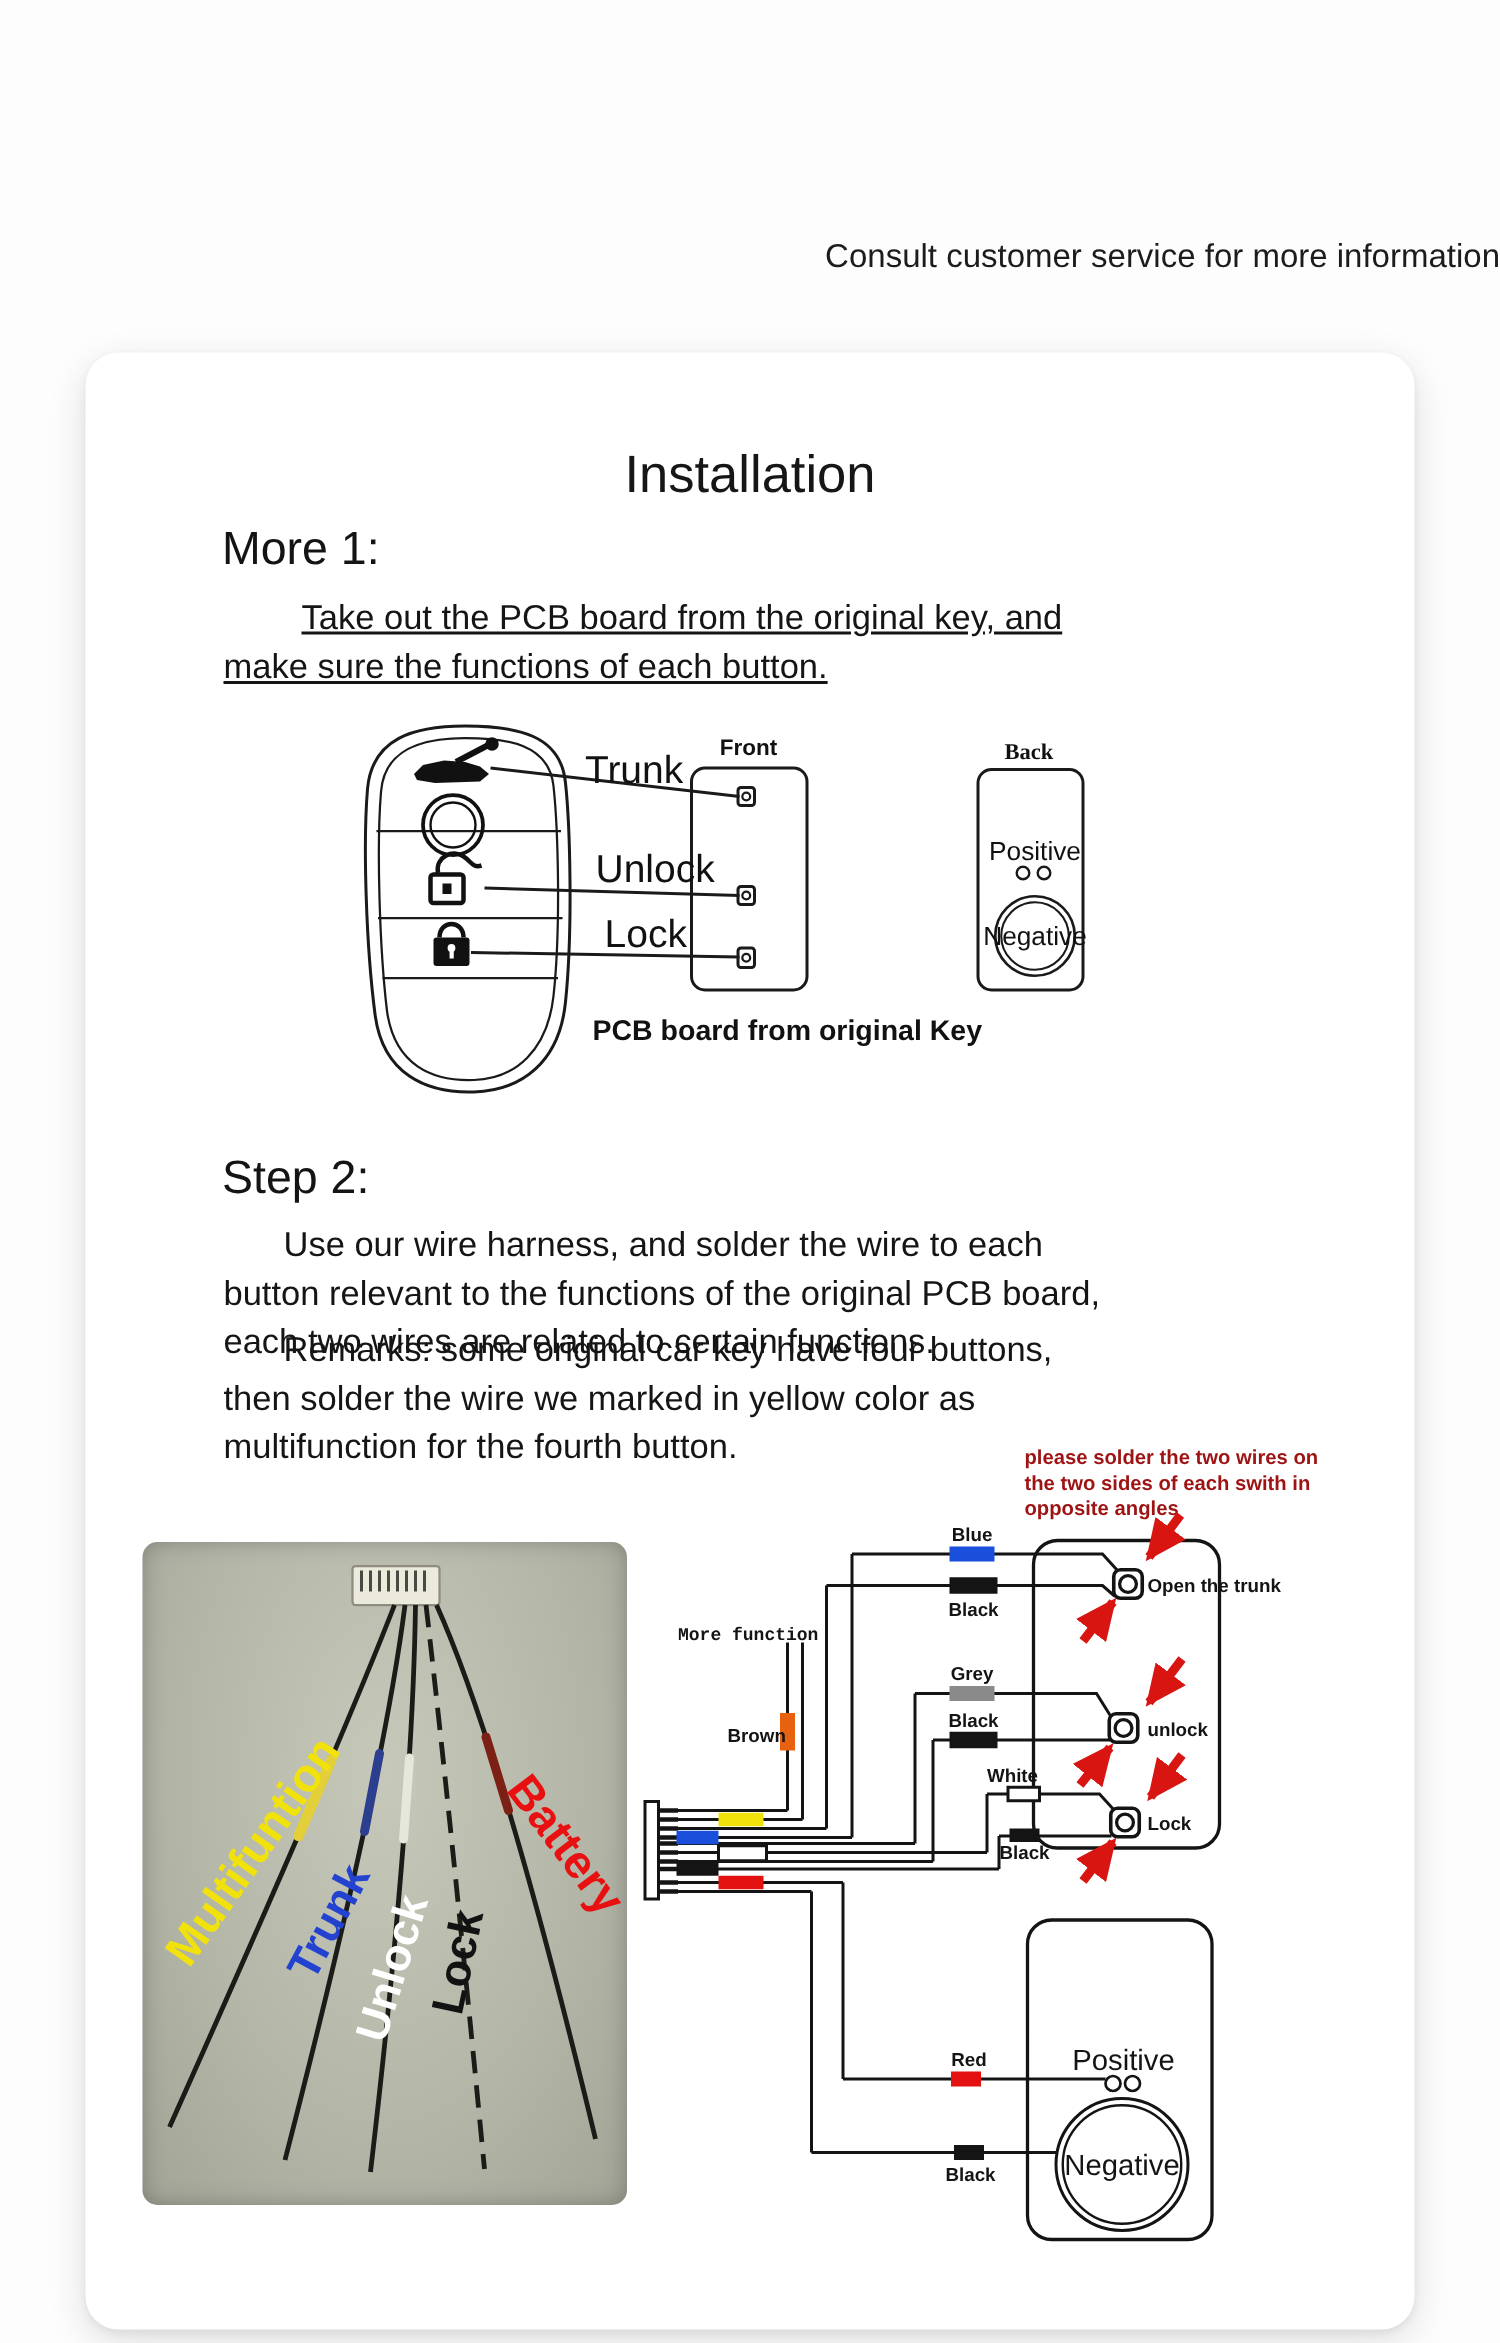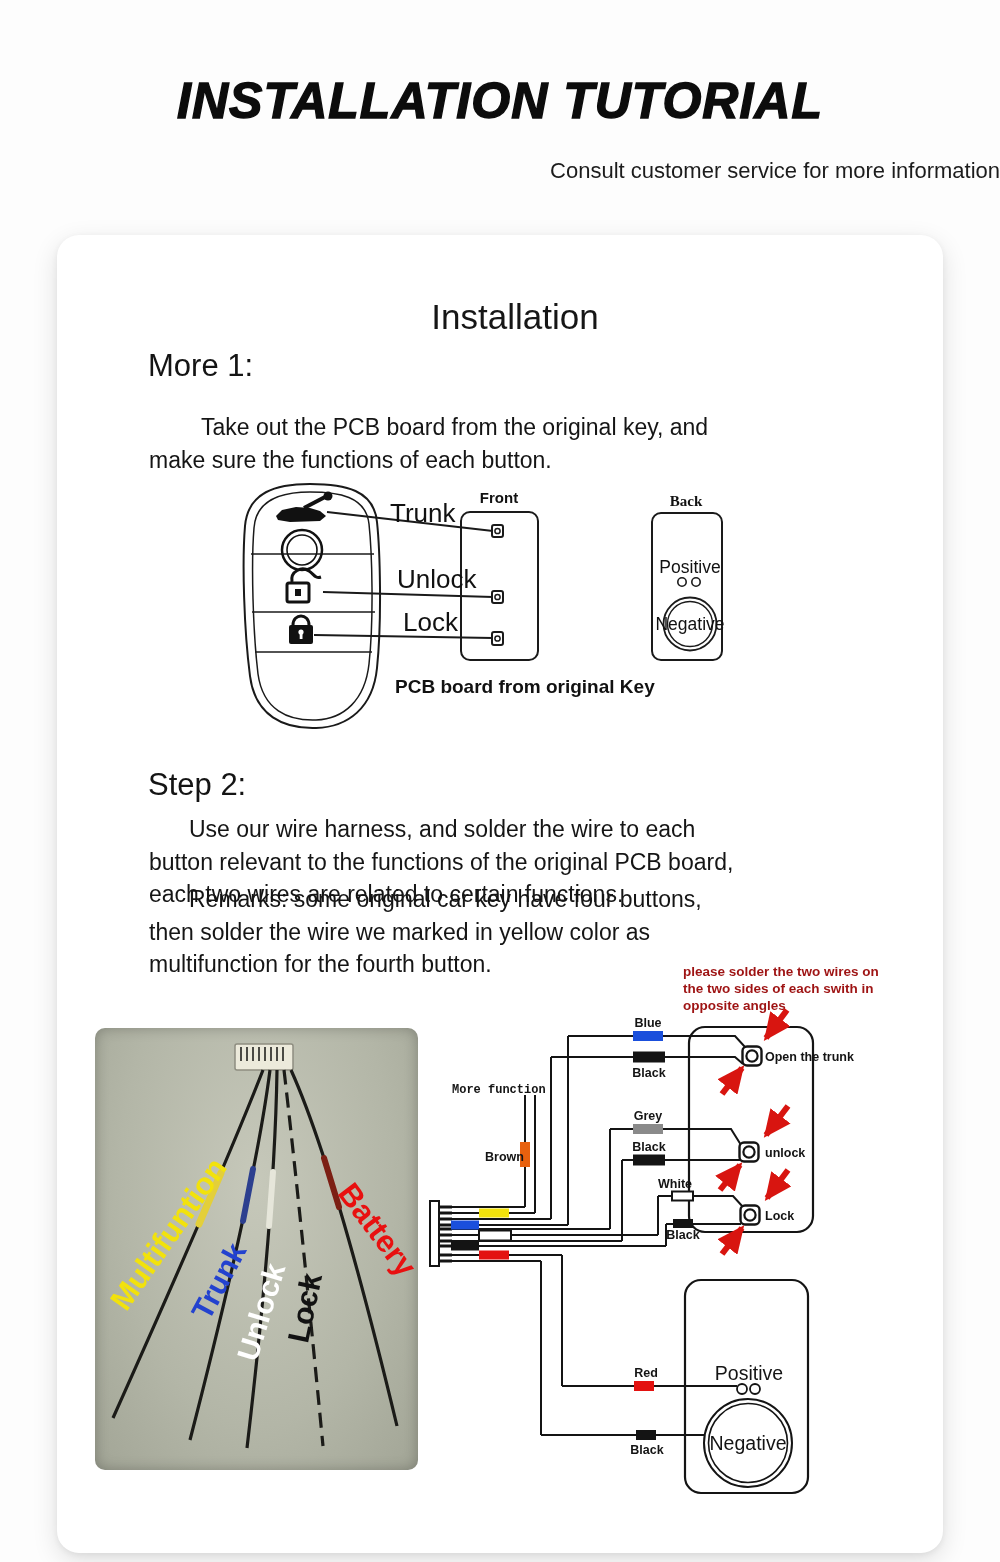--- a/index.html
+++ b/index.html
@@ -5,47 +5,46 @@
   html,body{margin:0;padding:0;background:#fff;}
   #stage{position:relative;width:1000px;height:1562px;background:#fdfdfd;overflow:hidden;
          font-family:"Liberation Sans",sans-serif;color:#111;}
   .title{position:absolute;top:72px;left:0;width:1000px;text-align:center;
          font-size:50px;font-weight:bold;font-style:italic;letter-spacing:1px;color:#0c0c0c;
          -webkit-text-stroke:1.4px #0c0c0c;}
   .subtitle{position:absolute;top:158px;left:0;width:1000px;text-align:right;
          font-size:22px;color:#1c1c1c;}
   .card{position:absolute;left:57px;top:235px;width:886px;height:1318px;background:#ffffff;
         border-radius:22px;box-shadow:0 8px 26px rgba(0,0,0,.12), 0 2px 6px rgba(0,0,0,.06);}
-  .card-heading{position:absolute;top:62px;left:15px;width:100%;text-align:center;font-size:35px;color:#161616;}
+  .card-heading{position:absolute;top:62px;left:0;width:100%;text-align:center;font-size:35px;color:#161616;}
   .step-label{position:absolute;left:91px;font-size:31px;color:#141414;}
   .step-body{position:absolute;left:92px;width:800px;font-size:23px;line-height:1.42;
              white-space:pre-line;color:#151515;margin:0;}
   .indent1{text-indent:52px;}
   .indent2{text-indent:40px;}
   .photo{position:absolute;left:38px;top:793px;width:323px;height:442px;border-radius:10px;overflow:hidden;
          background:radial-gradient(ellipse at 50% 35%, #c6c8ba 0%, #b3b6a7 60%, #a2a596 100%);
          box-shadow:inset 0 0 14px rgba(0,0,0,.25);}
   svg text{font-family:"Liberation Sans",sans-serif;}
   .mono{font-family:"Liberation Mono","DejaVu Sans Mono",monospace;}
   .serif{font-family:"Liberation Serif",serif;}
 </style>
 </head>
 <body>
 
 <div id="stage">
 
-  <div class="title">INSTALLATION TUTORIAL</div>
   <div class="subtitle">Consult customer service for more information</div>
 
   <div class="card">
 
     <div class="card-heading">Installation</div>
 
     <div class="step-label" style="top:113px;">More 1:</div>
-    <p class="step-body indent1" style="top:176px;">Take out the PCB board from the original key, and
+    <p class="step-body indent1" style="top:160px;text-decoration:underline;">Take out the PCB board from the original key, and
 make sure the functions of each button.</p>
 
     <svg style="position:absolute;left:173px;top:235px;" width="550" height="262" viewBox="0 0 550 262">
       <g stroke="#1a1a1a" fill="none" stroke-width="2">
 
         <path d="M 80,14 C 115,14 144,20 147,52 C 150,80 152,150 147,198 C 143,238 118,257 86,258 C 54,259 25,246 20,206 C 14,160 12,92 15,56 C 18,22 46,14 80,14 Z"></path>
         <path d="M 80,22 C 108,22 136,26 139,54 C 142,82 144,148 139,194 C 135,230 114,249 86,250 C 58,251 33,240 28,204 C 23,162 21,94 24,58 C 26,30 50,22 80,22 Z" stroke-width="1.5"></path>
         <path d="M 21,84 L 144,84" stroke-width="1.5"></path>
         <path d="M 22,142 L 145,142" stroke-width="1.5"></path>
         <path d="M 25,182 L 142,182" stroke-width="1.5"></path>

